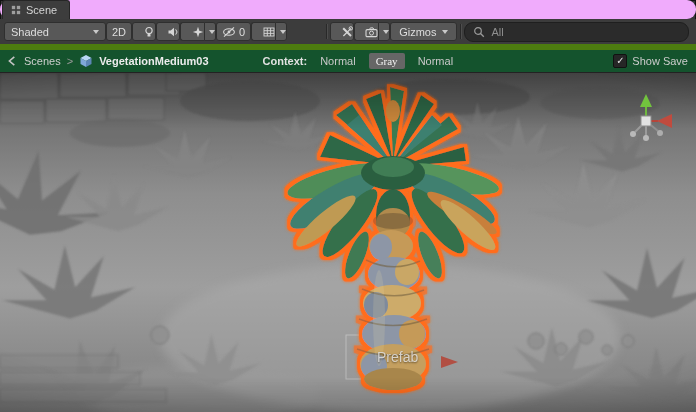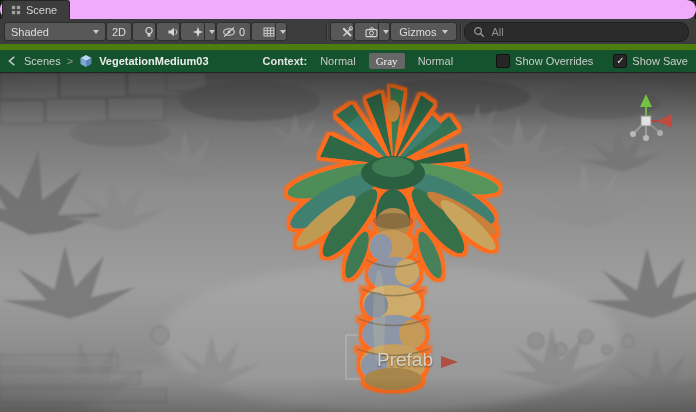--- a/index.html
+++ b/index.html
@@ -41,21 +41,21 @@
   .chk + .chk{margin-left:14px;}
   .box{width:12px;height:12px;background:#262626;border:1px solid #111;border-radius:2px;
        display:flex;align-items:center;justify-content:center;font-size:10px;line-height:1;color:#e3e3e3;}
   
   .scene{position:relative;height:346px;overflow:hidden;background:#8a8a8a;}
   .scene-art{position:absolute;left:0;top:0;}
   .vignette{position:absolute;inset:0;pointer-events:none;background:
     radial-gradient(120% 95% at 50% 45%, rgba(0,0,0,0) 55%, rgba(0,0,0,0.30) 100%),
     linear-gradient(180deg, rgba(0,0,0,0.32), rgba(0,0,0,0) 16%),
     linear-gradient(0deg, rgba(0,0,0,0.22), rgba(0,0,0,0) 12%);}
-  .prefab-badge{position:absolute;left:377px;top:276px;font-size:19px;color:#dcdcdc;opacity:.85;
+  .prefab-badge{position:absolute;left:377px;top:276px;font-size:14px;color:#dcdcdc;opacity:.85;
                 text-shadow:0 1px 2px rgba(0,0,0,.6);pointer-events:none;}
   .gizmo{position:absolute;left:616px;top:18px;}
   svg{display:block;}
 </style>
 </head>
 <body>
 
 <div class="window">
 
   <div class="tabstrip">
@@ -195,24 +195,20 @@
           <path d="M1.5,4 L7,7 V13 L1.5,10 Z" fill="#7fa8d8"></path>
           <path d="M12.5,4 L7,7 V13 L12.5,10 Z" fill="#5d86b6"></path>
         </svg>
     </span>
     <span class="crumb-current">VegetationMedium03</span>
     <span class="ctx-label">Context:</span>
     <span class="ctx-opt">Normal</span>
     <span class="ctx-opt selected">Gray</span>
     <span class="ctx-opt">Normal</span>
     <span class="spacer"></span>
-    <label class="chk">
-      <span class="box"></span>
-      <span>Show Overrides</span>
-    </label>
     <label class="chk">
       <span class="box">✓</span>
       <span>Show Save</span>
     </label>
   </div>
 
   <div class="scene">
     <svg class="scene-art" width="696" height="346" viewBox="0 0 696 346">
       <defs>
         <linearGradient id="bgGrad" x1="0" y1="0" x2="0" y2="1">

